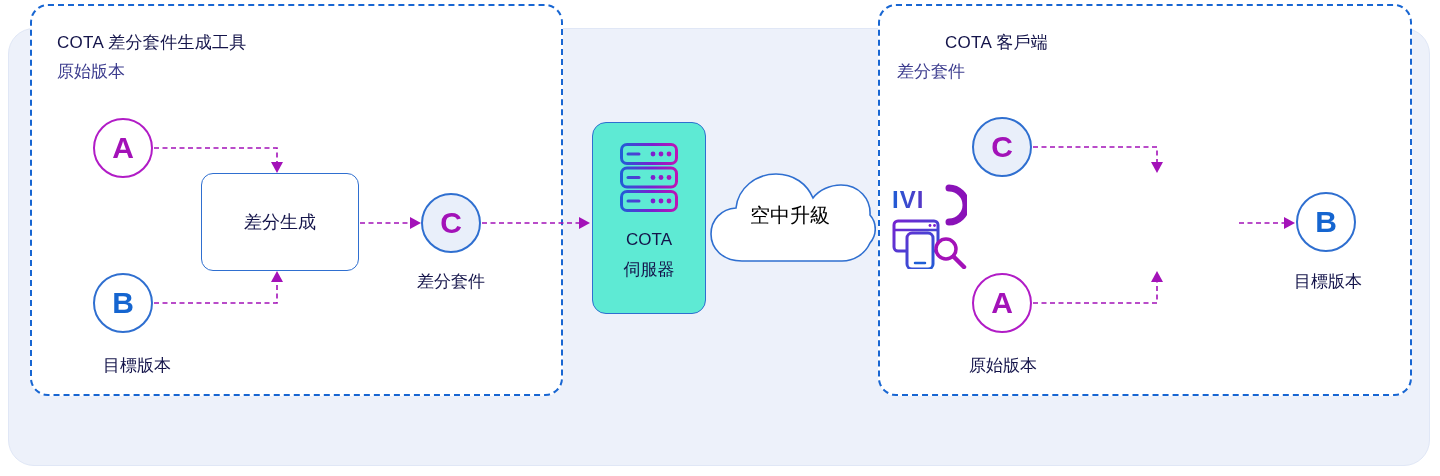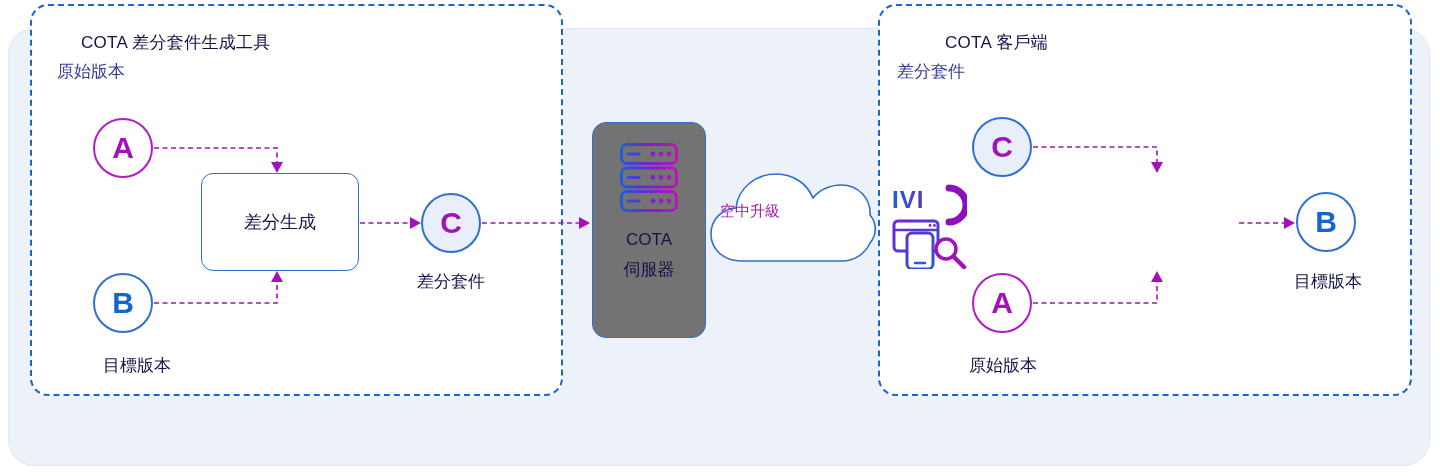--- a/index.html
+++ b/index.html
@@ -38,47 +38,47 @@
     position:absolute; width:158px; height:98px; box-sizing:border-box;
     border:1.5px solid #2f6fd0; border-radius:12px; background:#ffffff;
     display:flex; align-items:center; justify-content:center;
     font-size:18px; color:#14144a; white-space:nowrap;
   }
   .node-label {
     position:absolute; width:140px; text-align:center;
     font-size:17px; color:#14144a; white-space:nowrap;
   }
   .server-box {
-    position:absolute; left:592px; top:122px; width:114px; height:216px;
+    position:absolute; left:592px; top:122px; width:114px; height:192px;
     box-sizing:border-box; border:1.5px solid #2f6fd0; border-radius:14px;
-    background:#737373; display:flex; flex-direction:column; align-items:center;
+    background:#5eead4; display:flex; flex-direction:column; align-items:center;
     padding-top:20px;
   }
   .server-text {
     margin-top:12px; text-align:center; font-size:17px; line-height:30px;
     color:#14144a;
   }
   .arrow-layer, .cloud-svg, .ivi-svg { position:absolute; pointer-events:none; }
   .arrow-layer { left:0; top:0; }
   .cloud-svg { left:704px; top:162px; }
   .cloud-label {
-    position:absolute; left:720px; top:202px; width:140px; 
-    font-size:15px; color:#a21caf; white-space:nowrap;
+    position:absolute; left:720px; top:202px; width:140px; text-align:center;
+    font-size:20px; color:#000000; white-space:nowrap;
   }
   .ivi-svg { left:891px; top:183px; }
 </style>
 </head>
 <body>
 
 <div class="canvas">
 
   <div class="bg-panel"></div>
 
   <div class="dashed-panel left"></div>
-  <div class="panel-title" style="left:57px; top:31px;margin-left:24px;">COTA 差分套件生成工具</div>
+  <div class="panel-title" style="left:57px; top:31px;">COTA 差分套件生成工具</div>
   <div class="panel-subtitle" style="left:57px; top:60px;">原始版本</div>
 
   <div class="dashed-panel right"></div>
   <div class="panel-title" style="left:897px; top:31px;margin-left:48px;">COTA 客戶端</div>
   <div class="panel-subtitle" style="left:897px; top:60px;">差分套件</div>
 
   <svg class="arrow-layer" width="1440" height="476" viewBox="0 0 1440 476">
     <g stroke="#a312b8" stroke-width="1.6" fill="none" stroke-dasharray="5 3.5">
       <path d="M154,148 L277,148 L277,162"></path>
       <path d="M154,303 L277,303 L277,282"></path>

